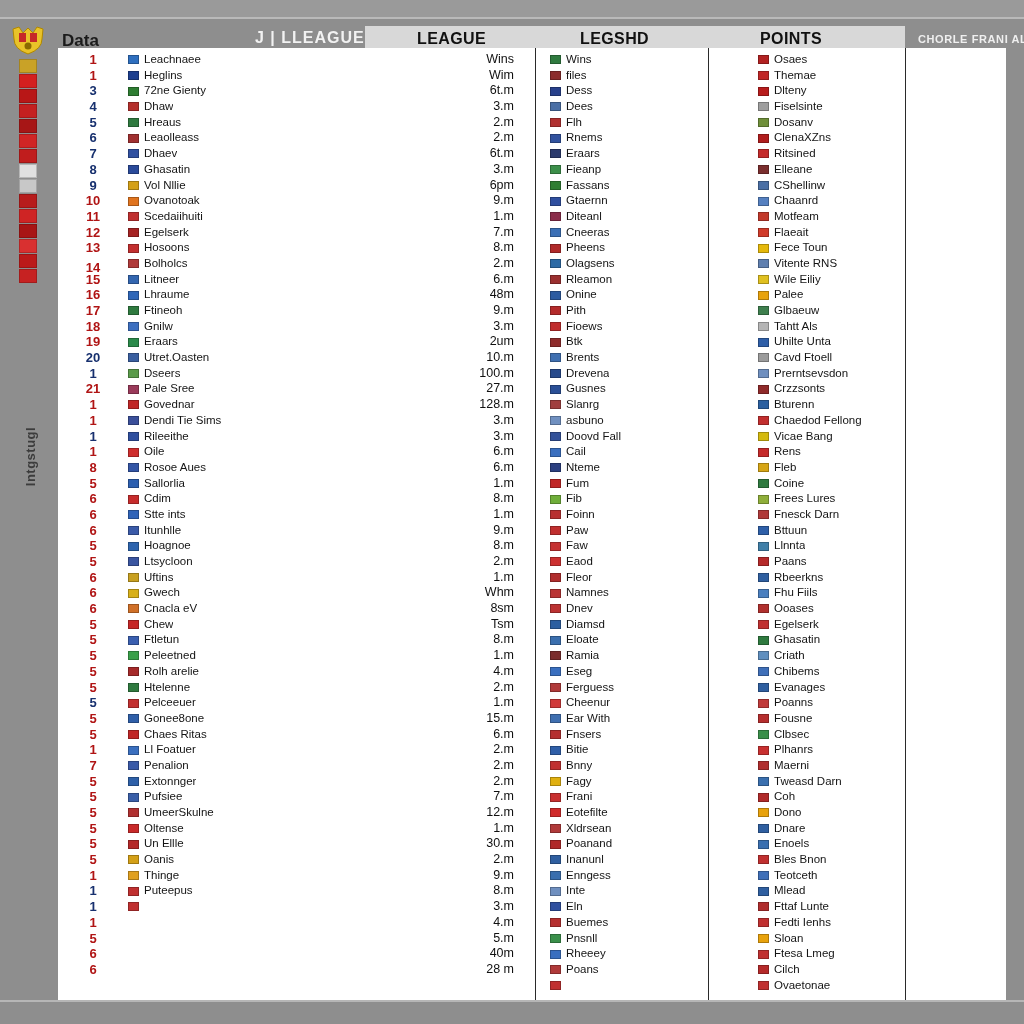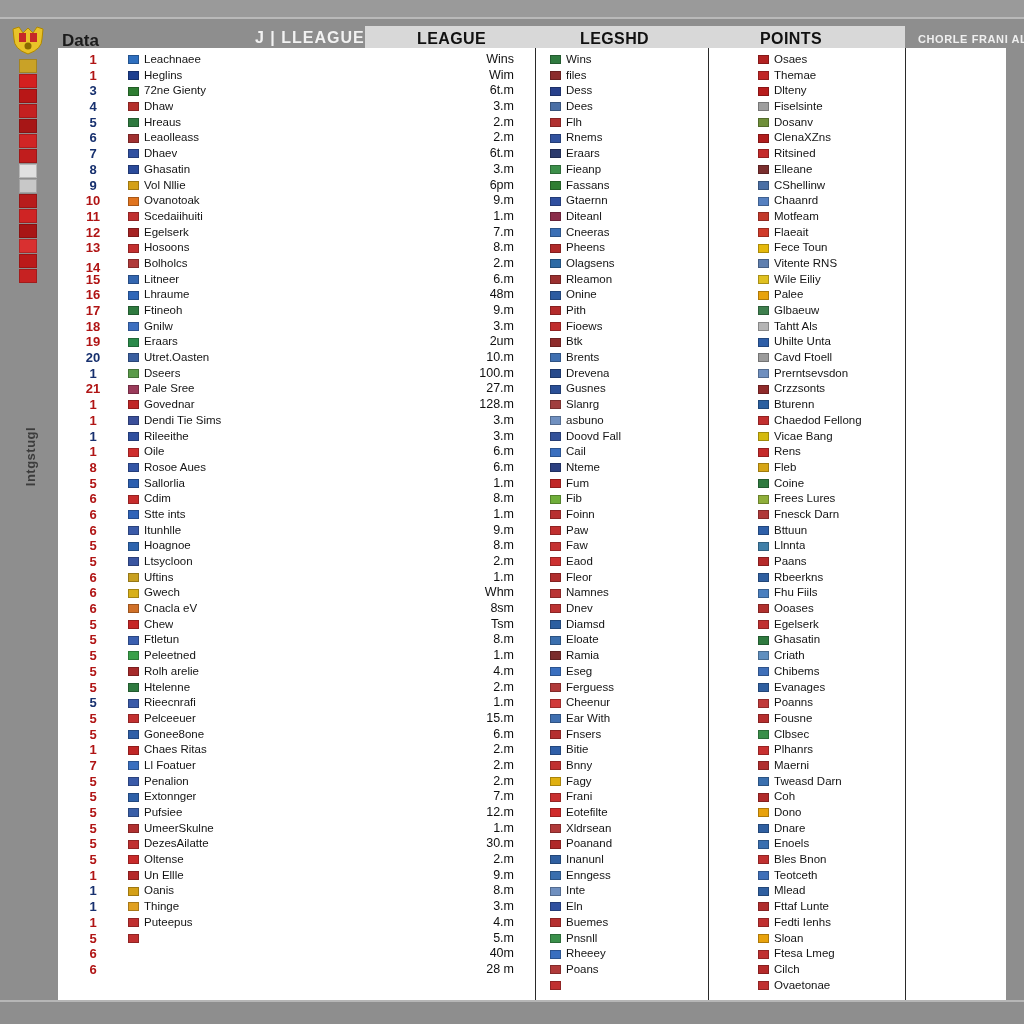--- a/index.html
+++ b/index.html
@@ -600,24 +600,20 @@
         </div>
         <div class="row">
           <span class="flag" style="background: rgb(165, 42, 42);"></span>
           <span class="cellname">Rolh arelie</span>
         </div>
         <div class="row">
           <span class="flag" style="background: rgb(47, 122, 63);"></span>
           <span class="cellname">Htelenne</span>
         </div>
         <div class="row">
-          <span class="flag" style="background: rgb(58, 90, 168);"></span>
-          <span class="cellname">Rieecnrafi</span>
-        </div>
-        <div class="row">
           <span class="flag" style="background: rgb(194, 48, 48);"></span>
           <span class="cellname">Pelceeuer</span>
         </div>
         <div class="row">
           <span class="flag" style="background: rgb(47, 95, 168);"></span>
           <span class="cellname">Gonee8one</span>
         </div>
         <div class="row">
           <span class="flag" style="background: rgb(192, 38, 38);"></span>
           <span class="cellname">Chaes Ritas</span>
@@ -634,24 +630,20 @@
           <span class="flag" style="background: rgb(46, 96, 168);"></span>
           <span class="cellname">Extonnger</span>
         </div>
         <div class="row">
           <span class="flag" style="background: rgb(58, 95, 168);"></span>
           <span class="cellname">Pufsiee</span>
         </div>
         <div class="row">
           <span class="flag" style="background: rgb(176, 48, 48);"></span>
           <span class="cellname">UmeerSkulne</span>
-        </div>
-        <div class="row">
-          <span class="flag" style="background: rgb(192, 48, 48);"></span>
-          <span class="cellname">DezesAilatte</span>
         </div>
         <div class="row">
           <span class="flag" style="background: rgb(200, 42, 42);"></span>
           <span class="cellname">Oltense</span>
         </div>
         <div class="row">
           <span class="flag" style="background: rgb(181, 40, 40);"></span>
           <span class="cellname">Un Ellle</span>
         </div>
         <div class="row">

